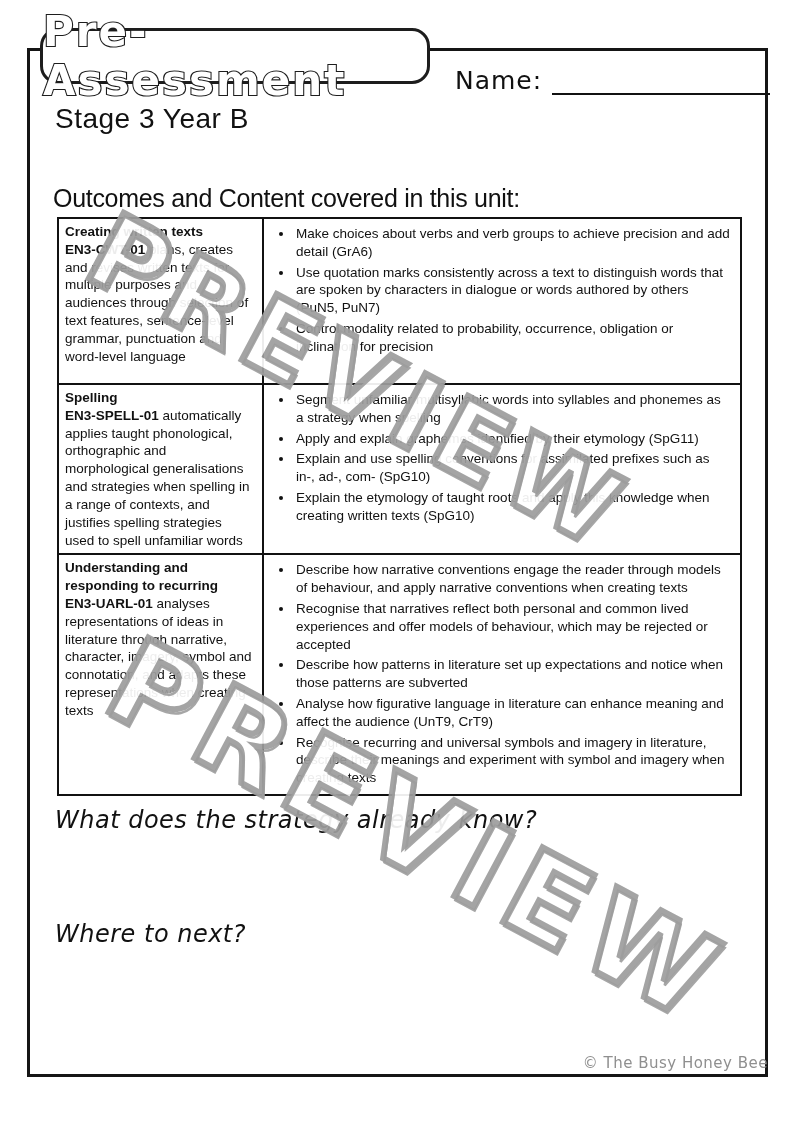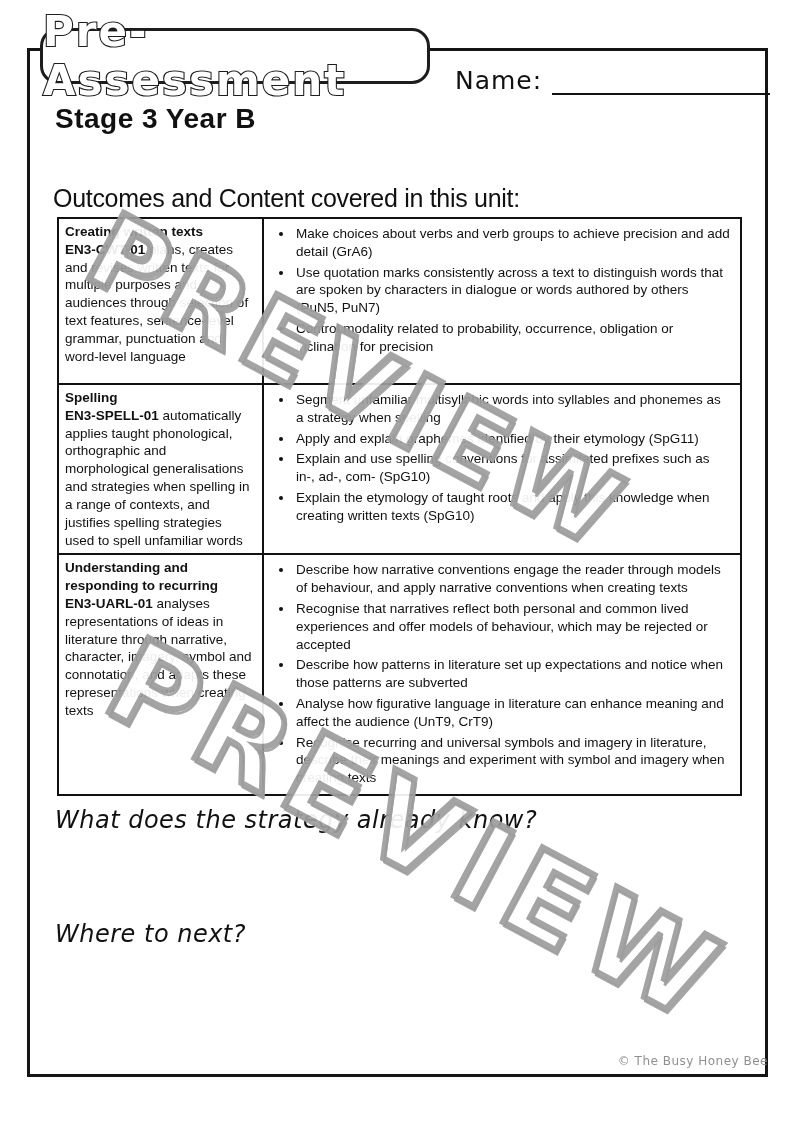--- a/index.html
+++ b/index.html
@@ -21,21 +21,21 @@
   .banner-text{
     font-size:42px;font-weight:800;letter-spacing:2px;color:#fff;
     -webkit-text-stroke:2.2px #1d1d1d;paint-order:stroke fill;
     font-family:"DejaVu Sans",sans-serif;
   }
   
   .name-row{position:absolute;left:455px;top:66px;display:flex;align-items:flex-end;gap:10px;z-index:3;text-align:center;}
   .name-label{font-size:25px;letter-spacing:1px;font-family:"DejaVu Sans",sans-serif;}
   .name-underline{display:inline-block;width:218px;border-bottom:2.5px solid #111;height:26px;}
   
-  .stage-heading{position:absolute;left:55px;top:103px;font-size:28px;font-weight:bold;letter-spacing:.5px;}
+  .stage-heading{position:absolute;left:55px;top:103px;font-size:28px;font-weight:normal;letter-spacing:.5px;}
   .unit-heading{position:absolute;left:55px;top:145px;font-size:28px;font-weight:bold;letter-spacing:.5px;}
   .table-intro{position:absolute;left:53px;top:184px;font-size:25px;font-weight:400;letter-spacing:-0.3px;}
   
   table.outcomes{
     position:absolute;left:57px;top:217px;width:683px;border-collapse:collapse;
     border:2.5px solid #111;table-layout:fixed;
   }
   table.outcomes td{
     border:2px solid #111;vertical-align:top;padding:4px 8px 4px 6px;
     font-size:13.5px;line-height:1.32;
@@ -43,21 +43,21 @@
   .row-1{height:166px;border-radius:19px;} .row-2{height:170px;} .row-3{height:237px;}
   .cell-title{font-weight:bold;}
   .cell-body b{font-weight:bold;}
   td.content-cell ul{margin:2px 0 0 0;padding-left:24px;}
   td.content-cell li{margin:0 2px 3px 0;padding-left:2px;}
   
   .question{position:absolute;left:55px;font-size:24px;font-style:italic;letter-spacing:.5px;font-family:"DejaVu Sans",sans-serif;}
   .q1{top:806px;} .q2{top:920px;}
   
   .footer{
-    position:absolute;right:26px;top:1054px;font-size:12px;color:#8f8f8f;
+    position:absolute;right:26px;top:1054px;font-size:15px;color:#8f8f8f;
     letter-spacing:.5px;font-family:"DejaVu Sans",sans-serif;
   }
   
   .wm{
     position:absolute;transform-origin:0 0;pointer-events:none;z-index:6;
     font-family:"DejaVu Sans",sans-serif;font-weight:700;white-space:nowrap;
   }
   .wm .wm-outer{color:#fff;-webkit-text-stroke:6px #9d9d9d;opacity:.92;}
   .wm .wm-inner{
     position:absolute;left:3px;top:3px;color:transparent;

